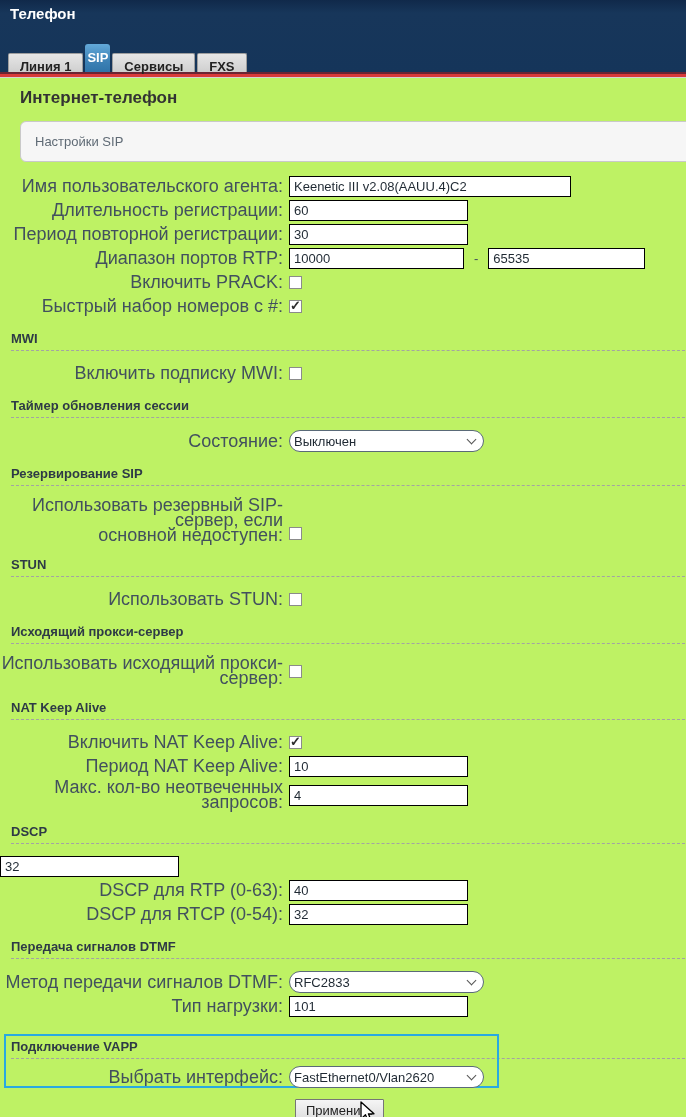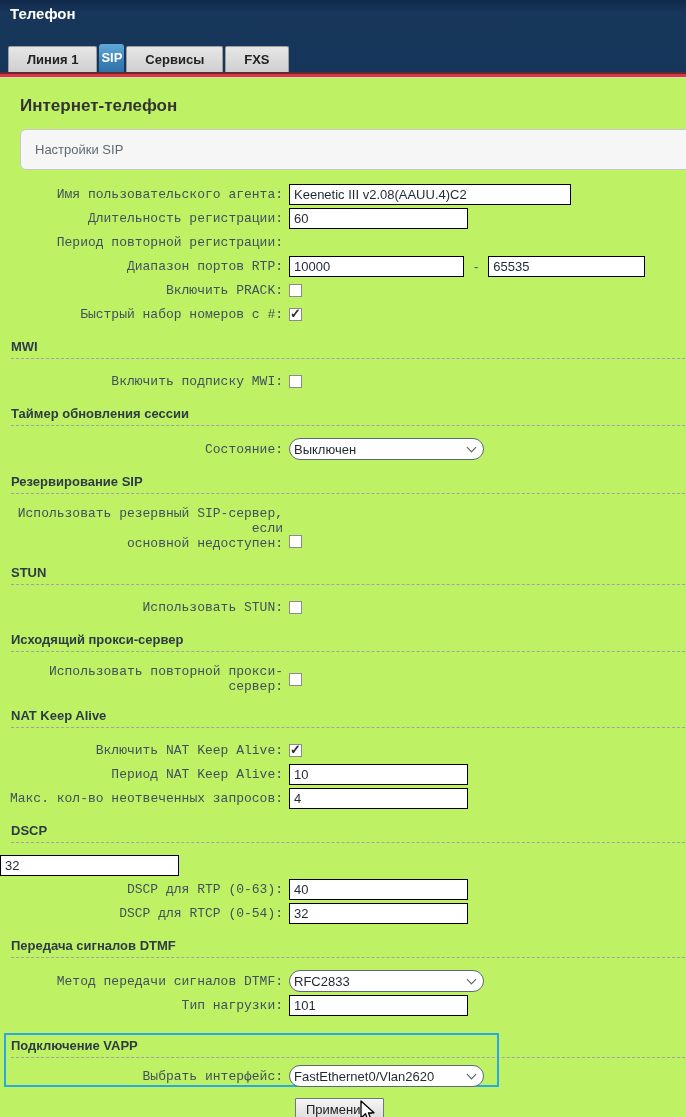--- a/index.html
+++ b/index.html
@@ -7,41 +7,41 @@
   .page {
     position:relative; width:686px; height:1117px; overflow:hidden;
     background:#bef264; font-family:"Liberation Sans", sans-serif;
     -webkit-font-smoothing:antialiased;
   }
   
   .topbar { position:relative; height:72px;
     background:linear-gradient(#10294a 0%, #17365a 18%, #15355a 100%); }
   .app-title { position:absolute; top:5px; left:10px; font-size:15px; font-weight:bold; color:#ffffff; }
   .tabs { position:absolute; bottom:0; left:8px; display:flex; align-items:flex-end; }
-  .tab { height:26px; line-height:26px; padding:0 18px; font-size:13px; font-weight:bold;
+  .tab { height:19px; line-height:26px; padding:0 11px; font-size:13px; font-weight:bold;
     color:#222; background:linear-gradient(#e6e6e6,#cfcfcf);
     border:1px solid #9e9e9e; border-bottom:none; border-radius:2px 2px 0 0; margin-right:2px; cursor:pointer; }
   .tab.active { height:28px; line-height:28px; background:linear-gradient(#63a9d9 0%,#3d82b6 60%,#2f74a9 100%);
     color:#fff; border:none; border-radius:3px 3px 0 0; padding:0 2px; }
   .redline-dark { height:2px; background:#6b2433; }
   .redline { height:3px; background:#d83a3a; }
   .grayline { height:1px; background:#d5d5d5; }
   
-  .body { display:flex; height:1039px; }
+  .body { display:flex; height:1039px;align-items:center; }
   .leftbar { width:8px; background:linear-gradient(90deg,#3c6d9c 0%, #1d3d60 45%, #15304e 100%); }
   .main { flex:1; position:relative; padding-top:18px; }
   .h1 { margin:0 0 0 20px; font-size:17px; font-weight:bold; color:#333; }
   .panel { margin:13px 0 0 20px; width:680px; background:#f6f6f6; border:1px solid #c9c9c9;
     border-radius:6px; padding:12px 14px; font-size:13px; color:#5f6a75; cursor:pointer; }
   .form { margin-top:14px; }
   
   .row { display:flex; align-items:center; margin-bottom:3px; min-height:21px; }
   .row.cb-row { margin-bottom:3px; }
   .lbl { width:289px; flex-shrink:0; text-align:right; padding-right:6px;
-    font-size:13px; color:#42505e; line-height:15px;font-family:Liberation Mono, monospace; }
+    font-size:18px; color:#42505e; line-height:15px; }
   .row.two-line { align-items:flex-end; }
   .row.two-line .cb { margin-bottom:3px; }
   input.txt { height:21px; border:1px solid #000000; background:#fff; padding:1px 4px;
     font-family:"Liberation Sans",sans-serif; font-size:13px; color:#1f2933; }
   .w-lg { width:282px; } .w-md { width:179px; } .w-r1 { width:175px; } .w-r2 { width:157px; }
   .dash-sep { margin:0 10px; color:#42505e; font-size:13px; }
   .cb { appearance:none; -webkit-appearance:none; width:13px; height:13px; border:1px solid #8b8b8b;
     background:#fff; position:relative; cursor:pointer; flex-shrink:0; }
   .cb:checked::after { content:"\2713"; position:absolute; left:0px; top:-3px;
     font-size:13px; font-weight:bold; color:#2d2d2d; }
@@ -100,20 +100,21 @@
         <div class="row">
           <div class="lbl">Имя пользовательского агента:</div>
           <input class="txt w-lg" type="text" value="Keenetic III v2.08(AAUU.4)C2" style="">
         </div>
         <div class="row">
           <div class="lbl">Длительность регистрации:</div>
           <input class="txt w-md" type="text" value="60" style="">
         </div>
         <div class="row">
           <div class="lbl">Период повторной регистрации:</div>
+          <input class="txt w-md" type="text" value="30" style="">
         </div>
         <div class="row">
           <div class="lbl">Диапазон портов RTP:</div>
           <input class="txt w-r1" type="text" value="10000" style="">
           <span class="dash-sep">-</span>
           <input class="txt w-r2" type="text" value="65535" style="">
         </div>
         <div class="row cb-row">
           <div class="lbl">Включить PRACK:</div>
           <input class="cb" type="checkbox" style="">
@@ -155,21 +156,21 @@
         <div class="sec-h">STUN</div>
         <div class="dash"></div>
         <div class="row cb-row">
           <div class="lbl">Использовать STUN:</div>
           <input class="cb" type="checkbox" style="">
         </div>
 
         <div class="sec-h">Исходящий прокси-сервер</div>
         <div class="dash"></div>
         <div class="row cb-row">
-          <div class="lbl">Использовать повторной прокси-сервер:</div>
+          <div class="lbl">Использовать исходящий прокси-сервер:</div>
           <input class="cb" type="checkbox" style="">
         </div>
 
         <div class="sec-h">NAT Keep Alive</div>
         <div class="dash"></div>
         <div class="row cb-row">
           <div class="lbl">Включить NAT Keep Alive:</div>
           <input class="cb" type="checkbox" checked="" style="">
         </div>
         <div class="row">

